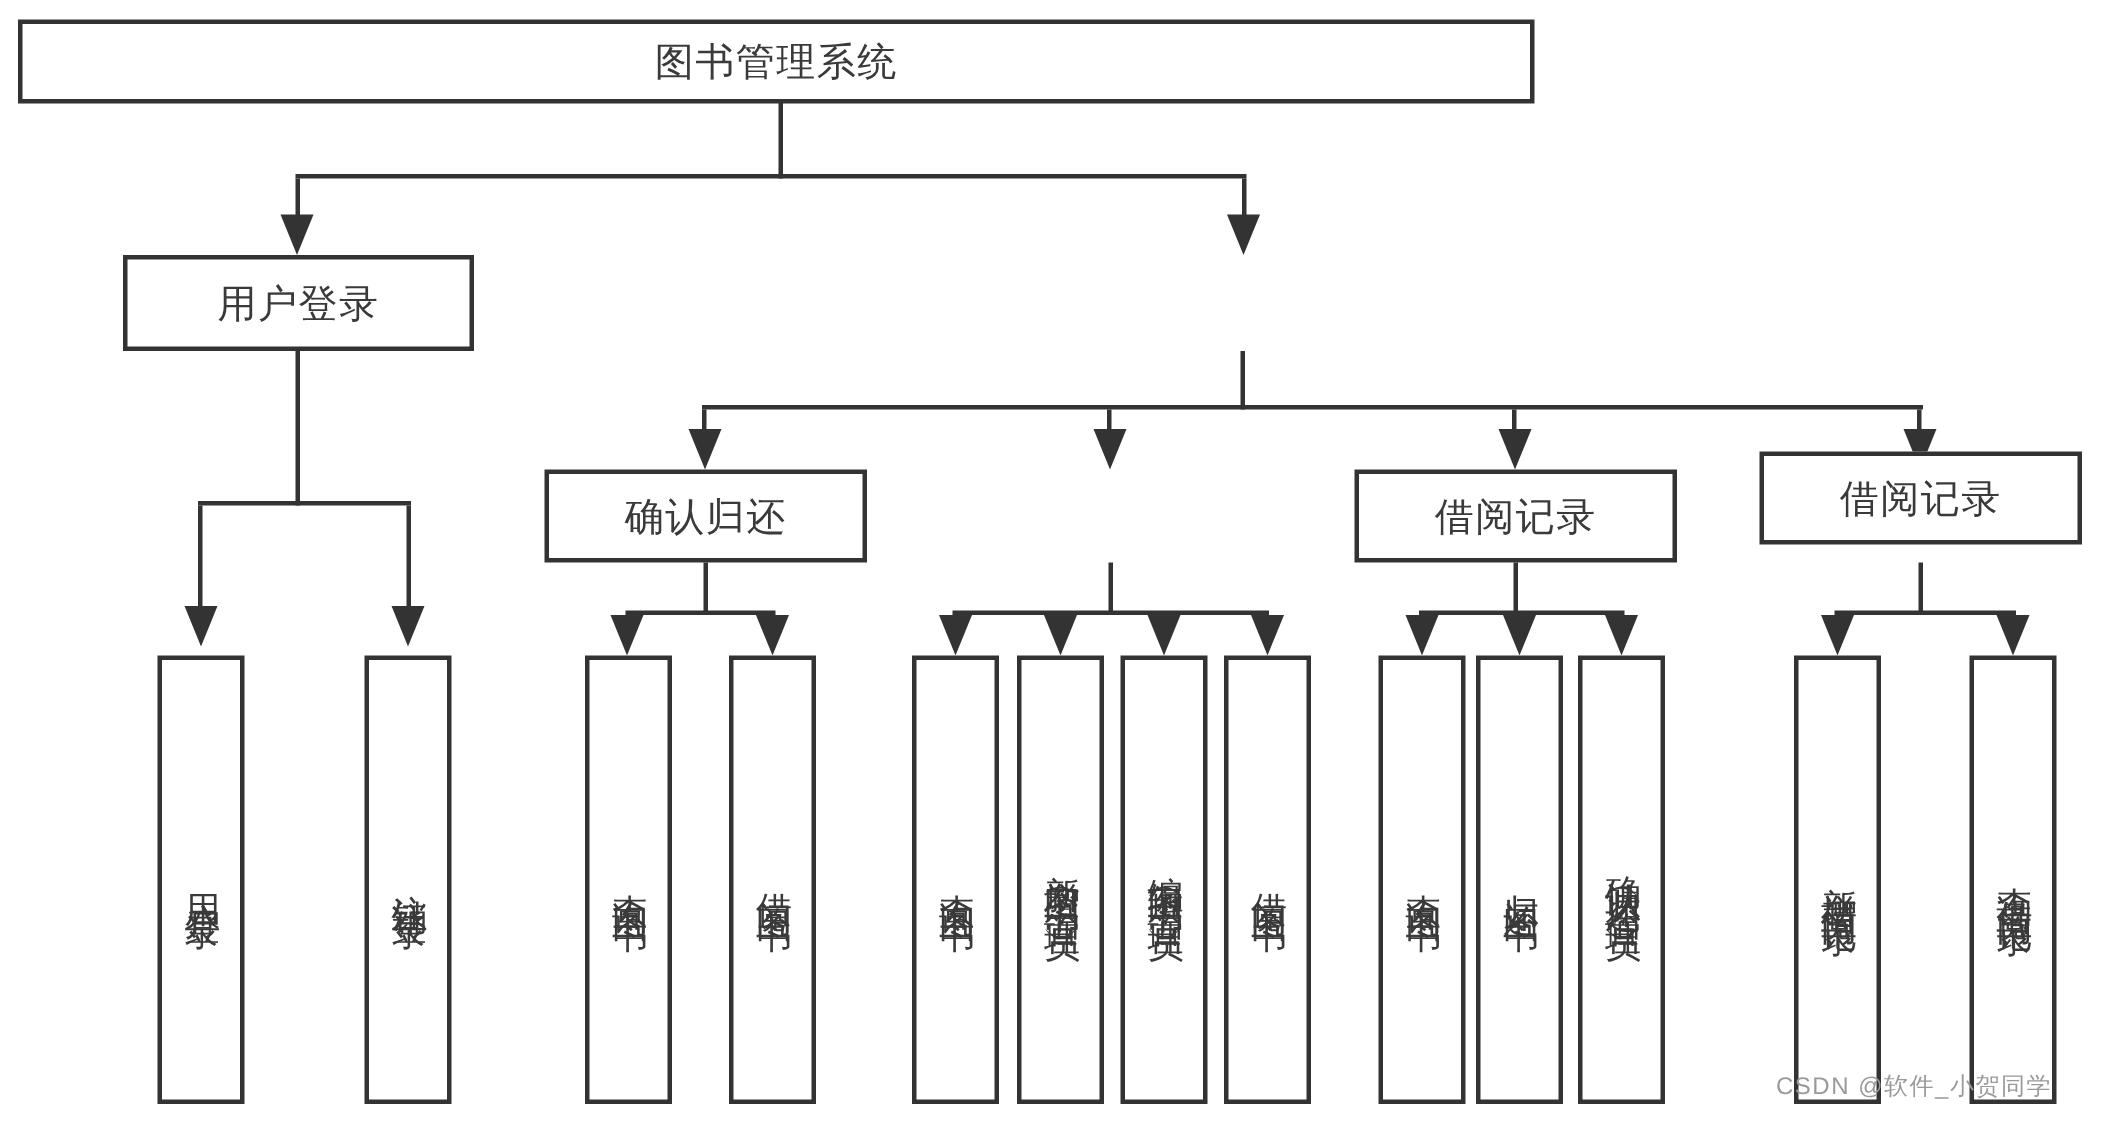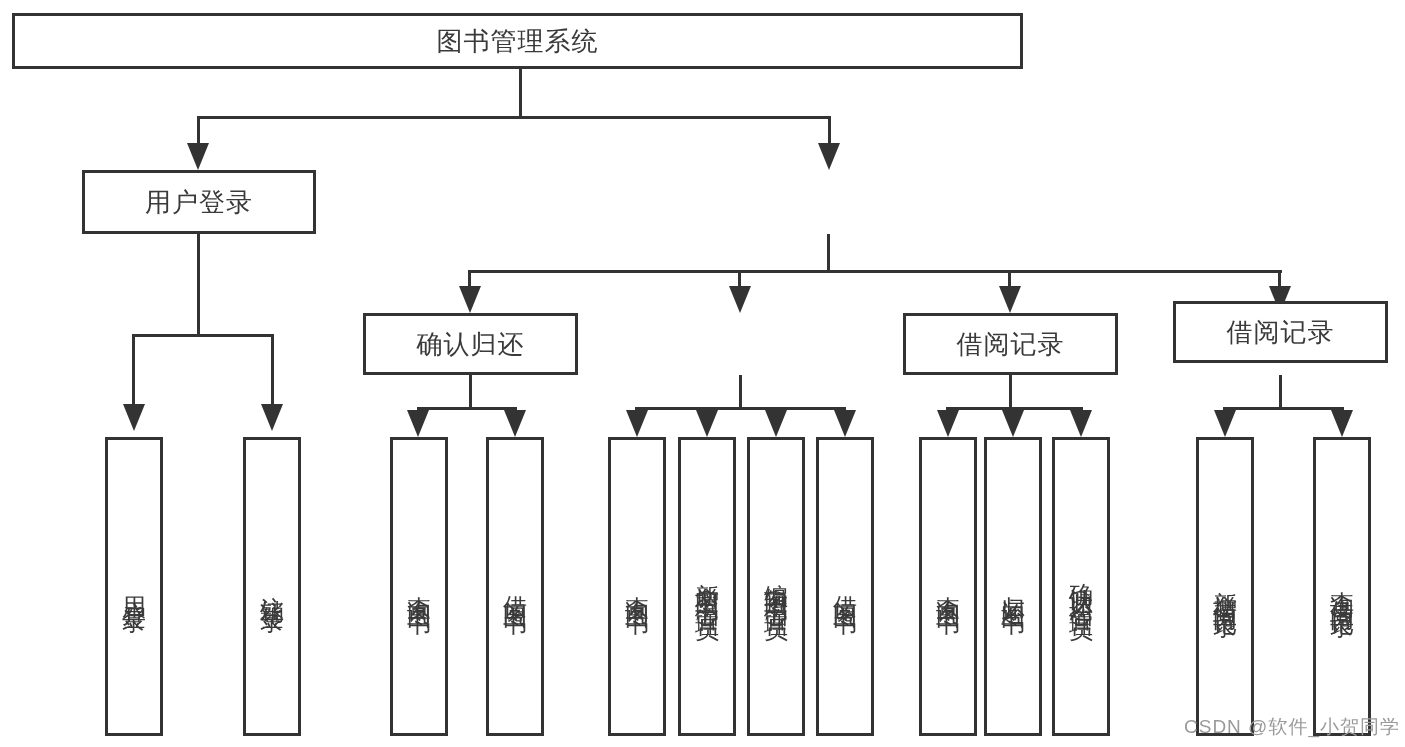--- a/index.html
+++ b/index.html
@@ -20,21 +20,21 @@
   }
   .vl{position:absolute;width:3px;background:#333333;}
   .hl{position:absolute;height:3px;background:#333333;}
   .ah{
     position:absolute;width:0;height:0;
     border-left:11px solid transparent;border-right:11px solid transparent;
     border-top:27px solid #333333;
   }
   .watermark{
     position:absolute;left:1184px;top:714px;
-    font-size:19px;color:#9a9a9a;letter-spacing:1px;white-space:nowrap;
+    font-size:16px;color:#9a9a9a;letter-spacing:1px;white-space:nowrap;
   }
 </style>
 </head>
 <body>
 
 <div class="canvas">
 
   <div class="box h-box" style="left:12px;top:13px;width:1011px;height:56px">图书管理系统</div>
 
   <div class="vl" style="left:519px;top:68px;height:51px"></div>

